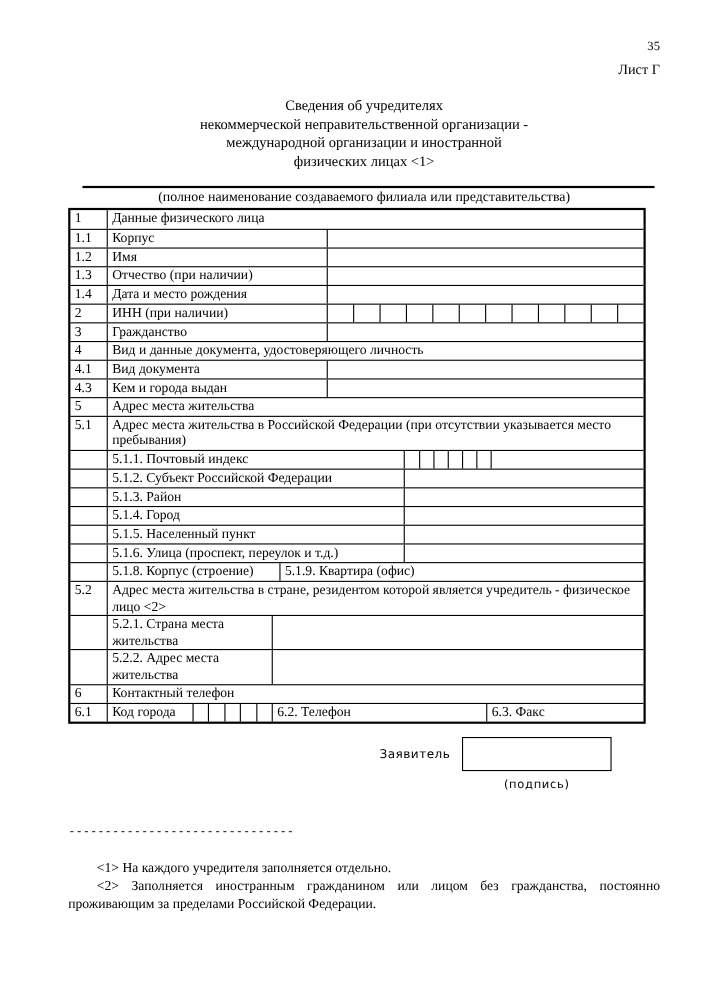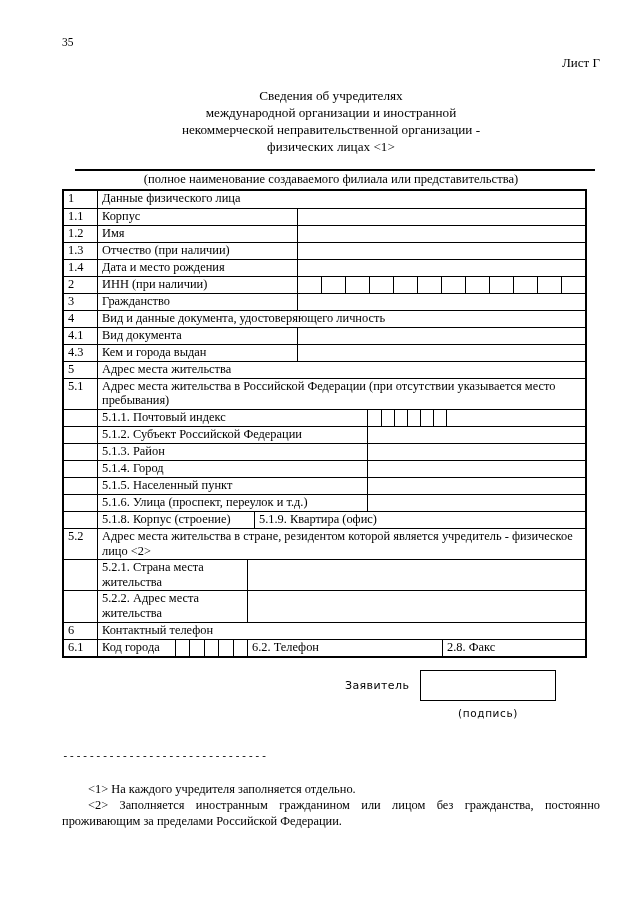--- a/index.html
+++ b/index.html
@@ -4,21 +4,21 @@
 <style>
   * { box-sizing: border-box; }
   html,body { margin:0; padding:0; background:#fff; }
   body {
     width:640px; height:905px;
     font-family:"Liberation Serif","DejaVu Serif",serif;
     color:#000; font-size:12.4px;
   }
   .page { position:relative; width:640px; height:905px; padding:36px 40px 0 62px; }
 
-  .page-number { text-align:left; font-size:11.5px; }
+  .page-number { text-align:right; font-size:11.5px; }
   .sheet-label { text-align:right; font-size:13px; margin-top:7px; }
 
   .title { text-align:center; font-size:13.2px; line-height:1.3; margin-top:16px; }
 
   .name-line { margin-top:13px; }
   .name-rule { border:0; border-top:2px solid #000; margin:0 5px 0 13px; }
   .name-caption { text-align:center; font-size:12.6px; margin-top:1px; }
 
   
   .tbl { width:525px; border:2px solid #000; margin-top:2px; }
@@ -61,22 +61,22 @@
 </head>
 <body>
 
 <div class="page">
 
   <div class="page-number">35</div>
   <div class="sheet-label">Лист Г</div>
 
   <div class="title">
     <div>Сведения об учредителях</div>
+    <div>некоммерческой неправительственной организации -</div>
     <div>международной организации и иностранной</div>
-    <div>некоммерческой неправительственной организации -</div>
     <div>физических лицах &lt;1&gt;</div>
   </div>
 
   <div class="name-line">
     <hr class="name-rule">
     <div class="name-caption">(полное наименование создаваемого филиала или представительства)</div>
   </div>
 
   <div class="tbl">
 
@@ -243,21 +243,21 @@
       <div class="c nopad code-cell">
         <div class="boxes boxes-fill">
             <div class="box"></div>
             <div class="box"></div>
             <div class="box"></div>
             <div class="box"></div>
             <div class="box"></div>
           </div>
       </div>
       <div class="c phone-cell">6.2. Телефон</div>
-      <div class="c kv">2.8. Факс</div>
+      <div class="c kv">6.3. Факс</div>
     </div>
 
   </div>
 
   <div class="sig-block">
     <span class="sig-label">Заявитель</span>
     <div class="sig-box"></div>
     <div class="sig-caption">(подпись)</div>
   </div>
 

